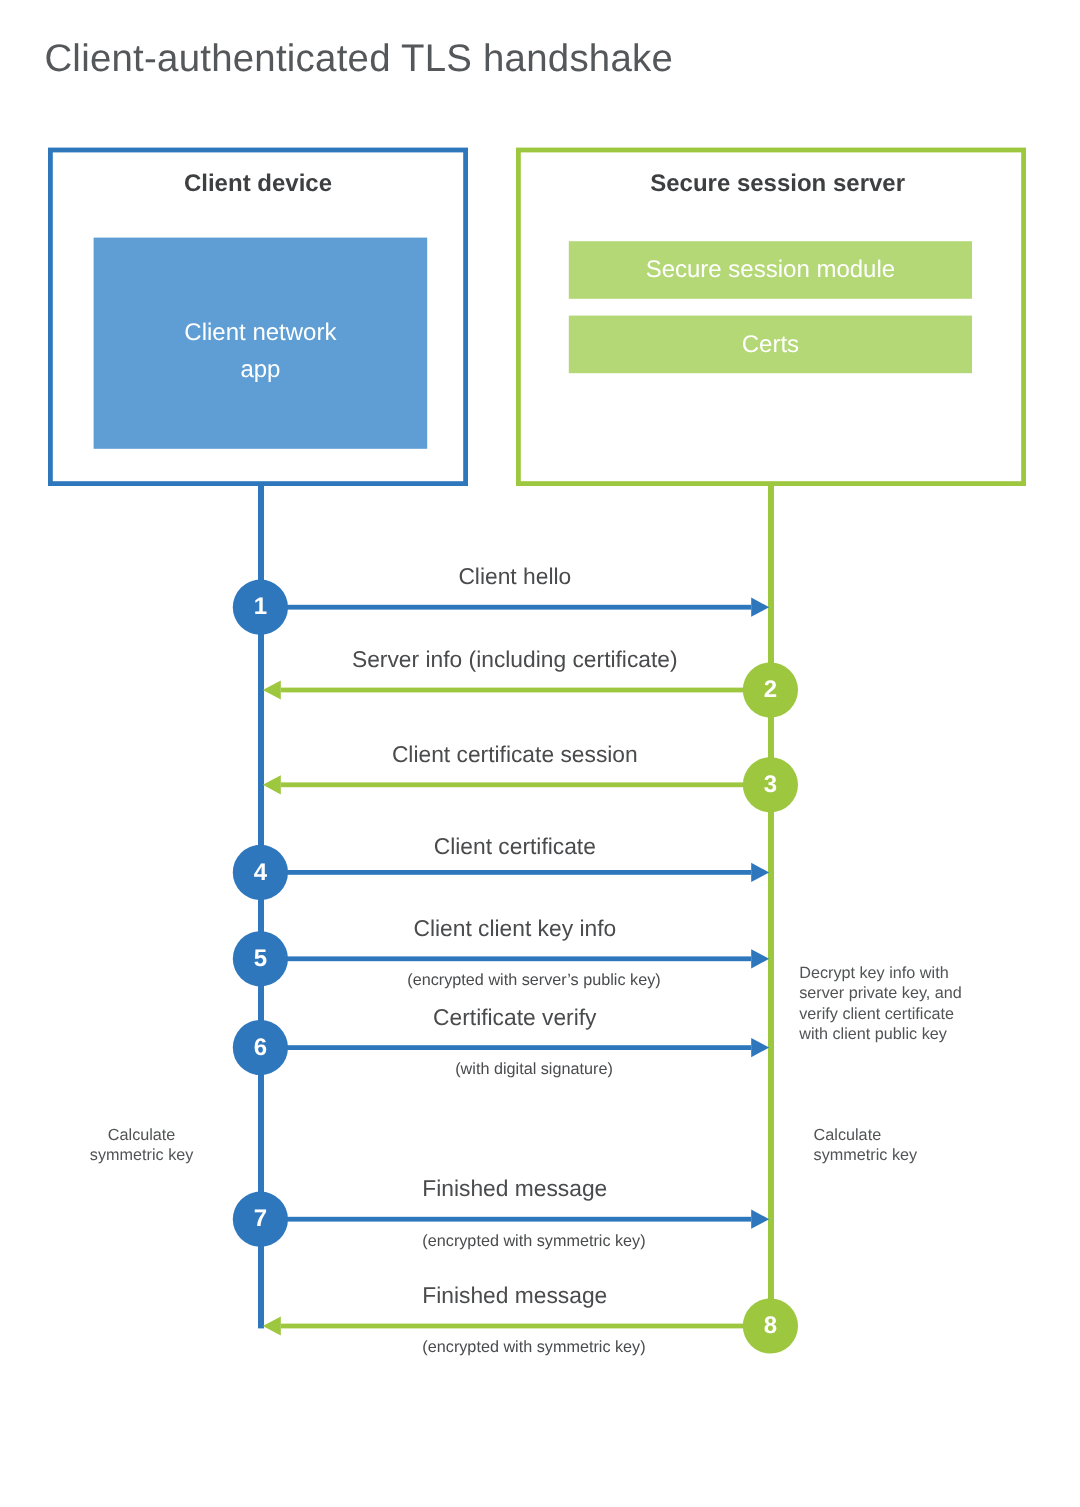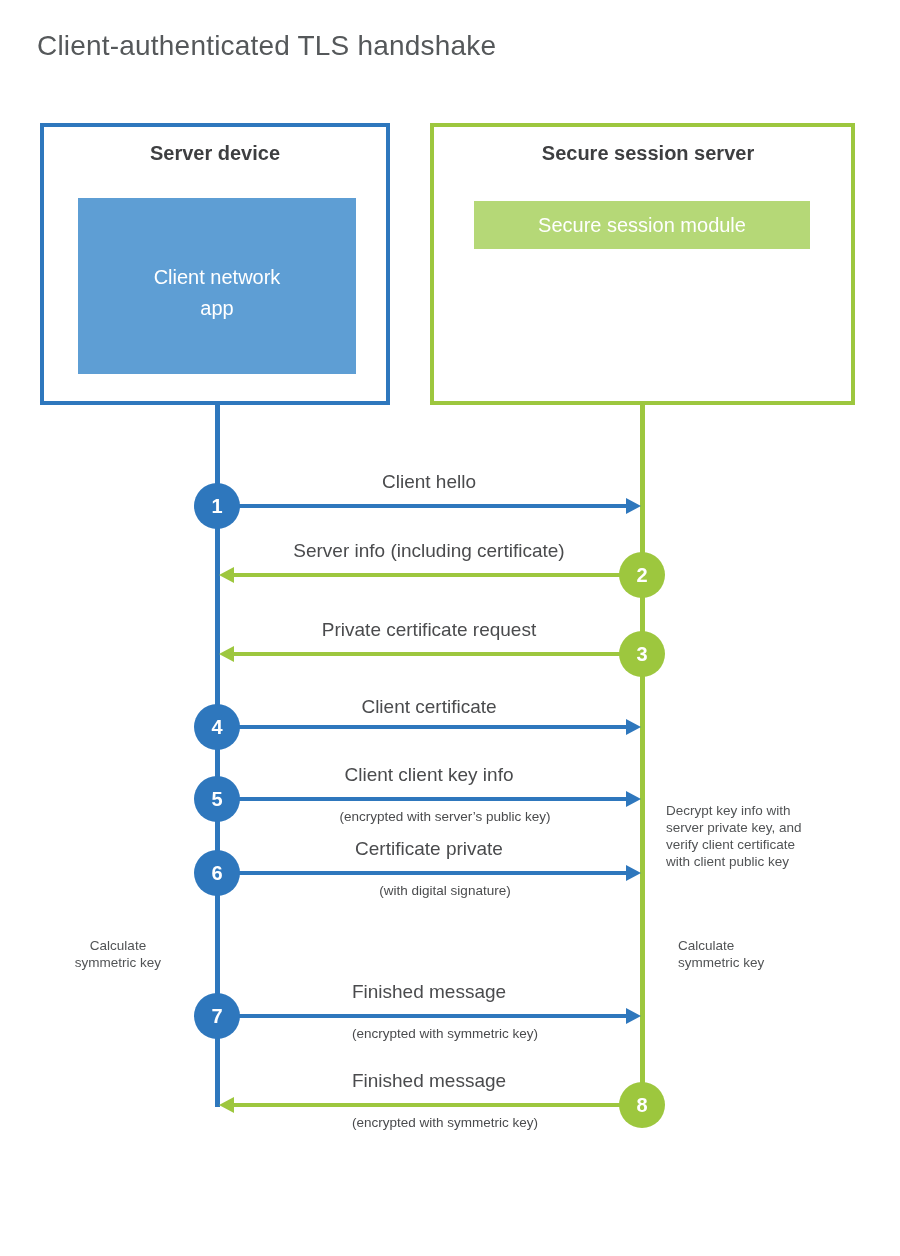--- a/index.html
+++ b/index.html
@@ -3,21 +3,21 @@
 <meta charset="utf-8">
 <style>
   html,body{margin:0;padding:0;background:#ffffff;}
   .canvas{
     position:relative;width:900px;height:1256px;background:#ffffff;
     font-family:"Liberation Sans","DejaVu Sans",sans-serif;overflow:hidden;
   }
   .abs{position:absolute;}
   
   .diagram-title{
-    left:37px;top:30px;font-size:28px;font-weight:300;
+    left:37px;top:30px;font-size:32px;font-weight:300;
     color:var(--title_gray);letter-spacing:0.2px;
   }
   
   .actor-box{top:123px;height:274px;background:#fff;border:4px solid;}
   .client-box{left:40px;width:342px;border-color:var(--blue);}
   .server-box{left:430px;width:417px;border-color:var(--green);}
   .actor-title{
     top:138px;height:30px;display:flex;align-items:center;justify-content:center;
     font-size:20px;font-weight:bold;color:var(--dark_gray);
   }
@@ -66,48 +66,49 @@
   .calc-right{left:678px;top:937px;width:130px;text-align:left;}
 </style>
 </head>
 <body>
 
 <div class="canvas">
 
   <div class="abs diagram-title">Client-authenticated TLS handshake</div>
 
   <div class="abs actor-box client-box"></div>
-  <div class="abs actor-title client-title">Server device</div>
+  <div class="abs actor-title client-title">Client device</div>
   <div class="abs client-inner">
     <span>Client network app</span>
   </div>
 
   <div class="abs actor-box server-box"></div>
   <div class="abs actor-title server-title">Secure session server</div>
   <div class="abs server-bar" style="top:201px">Secure session module</div>
+  <div class="abs server-bar" style="top:263px">Certs</div>
 
   <div class="abs lifeline blue"></div>
   <div class="abs lifeline green"></div>
 
   <div>
     <div class="abs label-main" style="top:471px">Client hello</div>
     <div class="abs shaft blue" style="top:504px"></div>
     <div class="abs head right" style="top:498px"></div>
     <div class="abs circle blue" style="top:483px">1</div>
   </div>
 
   <div>
     <div class="abs label-main" style="top:540px">Server info (including certificate)</div>
     <div class="abs shaft green" style="top:573px"></div>
     <div class="abs head left" style="top:567px"></div>
     <div class="abs circle green" style="top:552px">2</div>
   </div>
 
   <div>
-    <div class="abs label-main" style="top:619px">Private certificate request</div>
+    <div class="abs label-main" style="top:619px">Client certificate session</div>
     <div class="abs shaft green" style="top:652px"></div>
     <div class="abs head left" style="top:646px"></div>
     <div class="abs circle green" style="top:631px">3</div>
   </div>
 
   <div>
     <div class="abs label-main" style="top:696px">Client certificate</div>
     <div class="abs shaft blue" style="top:725px"></div>
     <div class="abs head right" style="top:719px"></div>
     <div class="abs circle blue" style="top:704px">4</div>
@@ -115,21 +116,21 @@
 
   <div>
     <div class="abs label-main" style="top:764px">Client client key info</div>
     <div class="abs shaft blue" style="top:797px"></div>
     <div class="abs head right" style="top:791px"></div>
     <div class="abs circle blue" style="top:776px">5</div>
     <div class="abs label-sub" style="top:809px">(encrypted with server’s public key)</div>
   </div>
 
   <div>
-    <div class="abs label-main" style="top:838px">Certificate private</div>
+    <div class="abs label-main" style="top:838px">Certificate verify</div>
     <div class="abs shaft blue" style="top:871px"></div>
     <div class="abs head right" style="top:865px"></div>
     <div class="abs circle blue" style="top:850px">6</div>
     <div class="abs label-sub" style="top:883px">(with digital signature)</div>
   </div>
 
   <div>
     <div class="abs label-main" style="top:981px">Finished message</div>
     <div class="abs shaft blue" style="top:1014px"></div>
     <div class="abs head right" style="top:1008px"></div>

